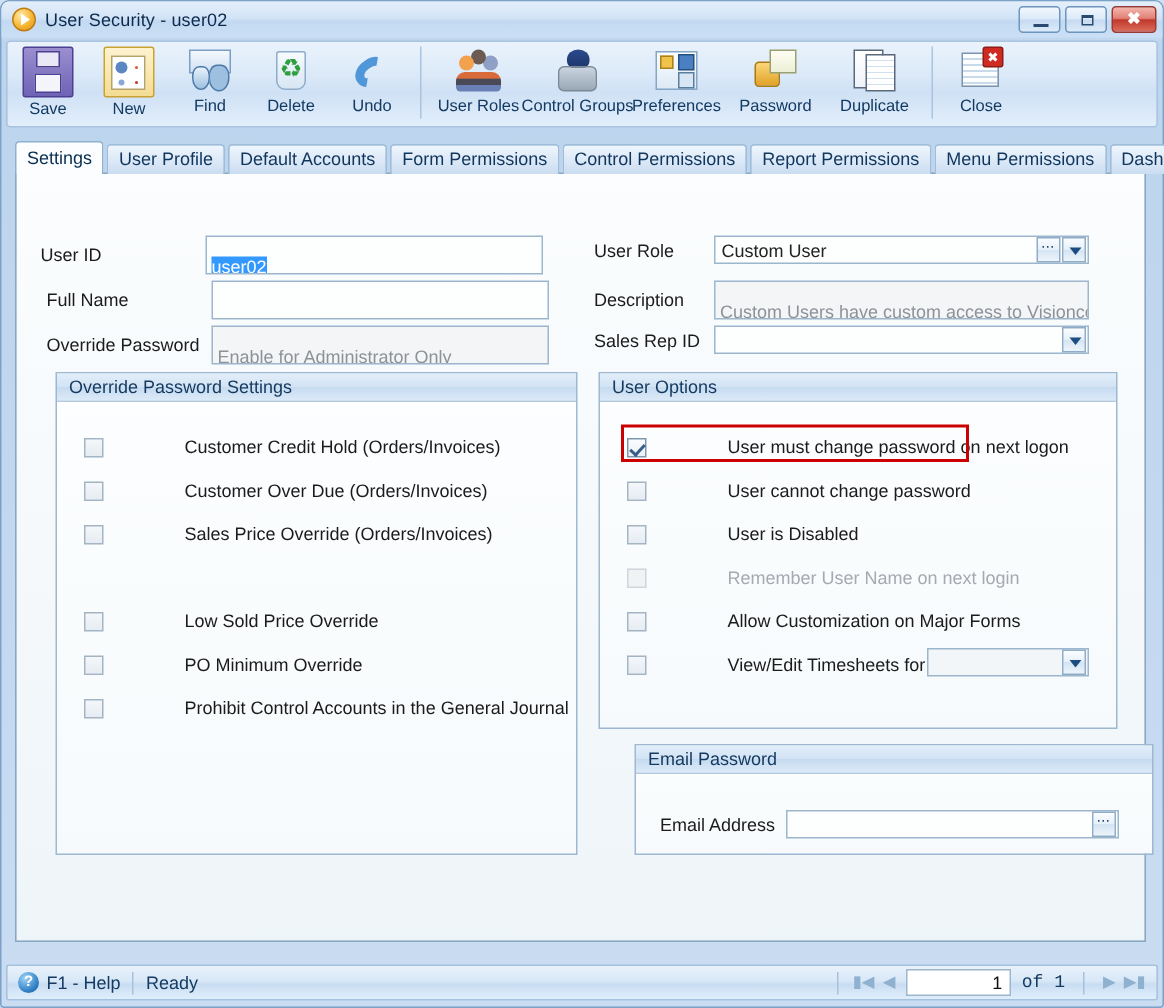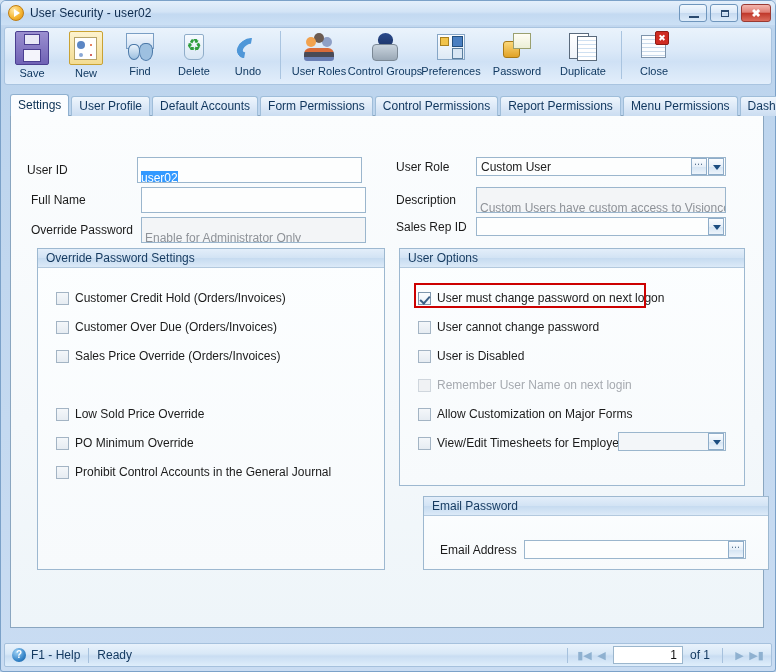--- a/index.html
+++ b/index.html
@@ -306,20 +306,21 @@
   }
   .group-body { position: relative; height: calc(100% - 19px); }
 
   .cbrow {
     position: absolute;
     display: flex;
     align-items: center;
     height: 16px;
     font-size: 12px;
     color: #1b1b1b;
+    gap: 48px;
   }
   .cbrow.disabled { color: #a6aab0; }
   .cbox {
     width: 13px; height: 13px;
     border: 1px solid #a3b4c4;
     background: linear-gradient(to bottom, #f4f7fa, #e6ecf2);
     box-sizing: border-box;
     margin-right: 6px;
     flex: none;
     position: relative;
@@ -401,21 +402,21 @@
     border: 1px solid #9bb6cd;
     background: #ffffff;
     box-sizing: border-box;
     text-align: right;
     padding-right: 5px;
     line-height: 16px;
     font-size: 12px;
     color: #111;
     margin: 0 3px;
   }
-  .pageof { margin: 0 4px; color: #143a61; }
+  .pageof { margin: 0 4px; color: #143a61; font-family: Liberation Mono, monospace; }
 </style>
 </head>
 <body>
 
 <div id="app">
   <div class="win-frame"></div>
 
   <div class="titlebar">
     <div class="title-icon"></div>
     <div class="title-text">User Security - user02</div>

